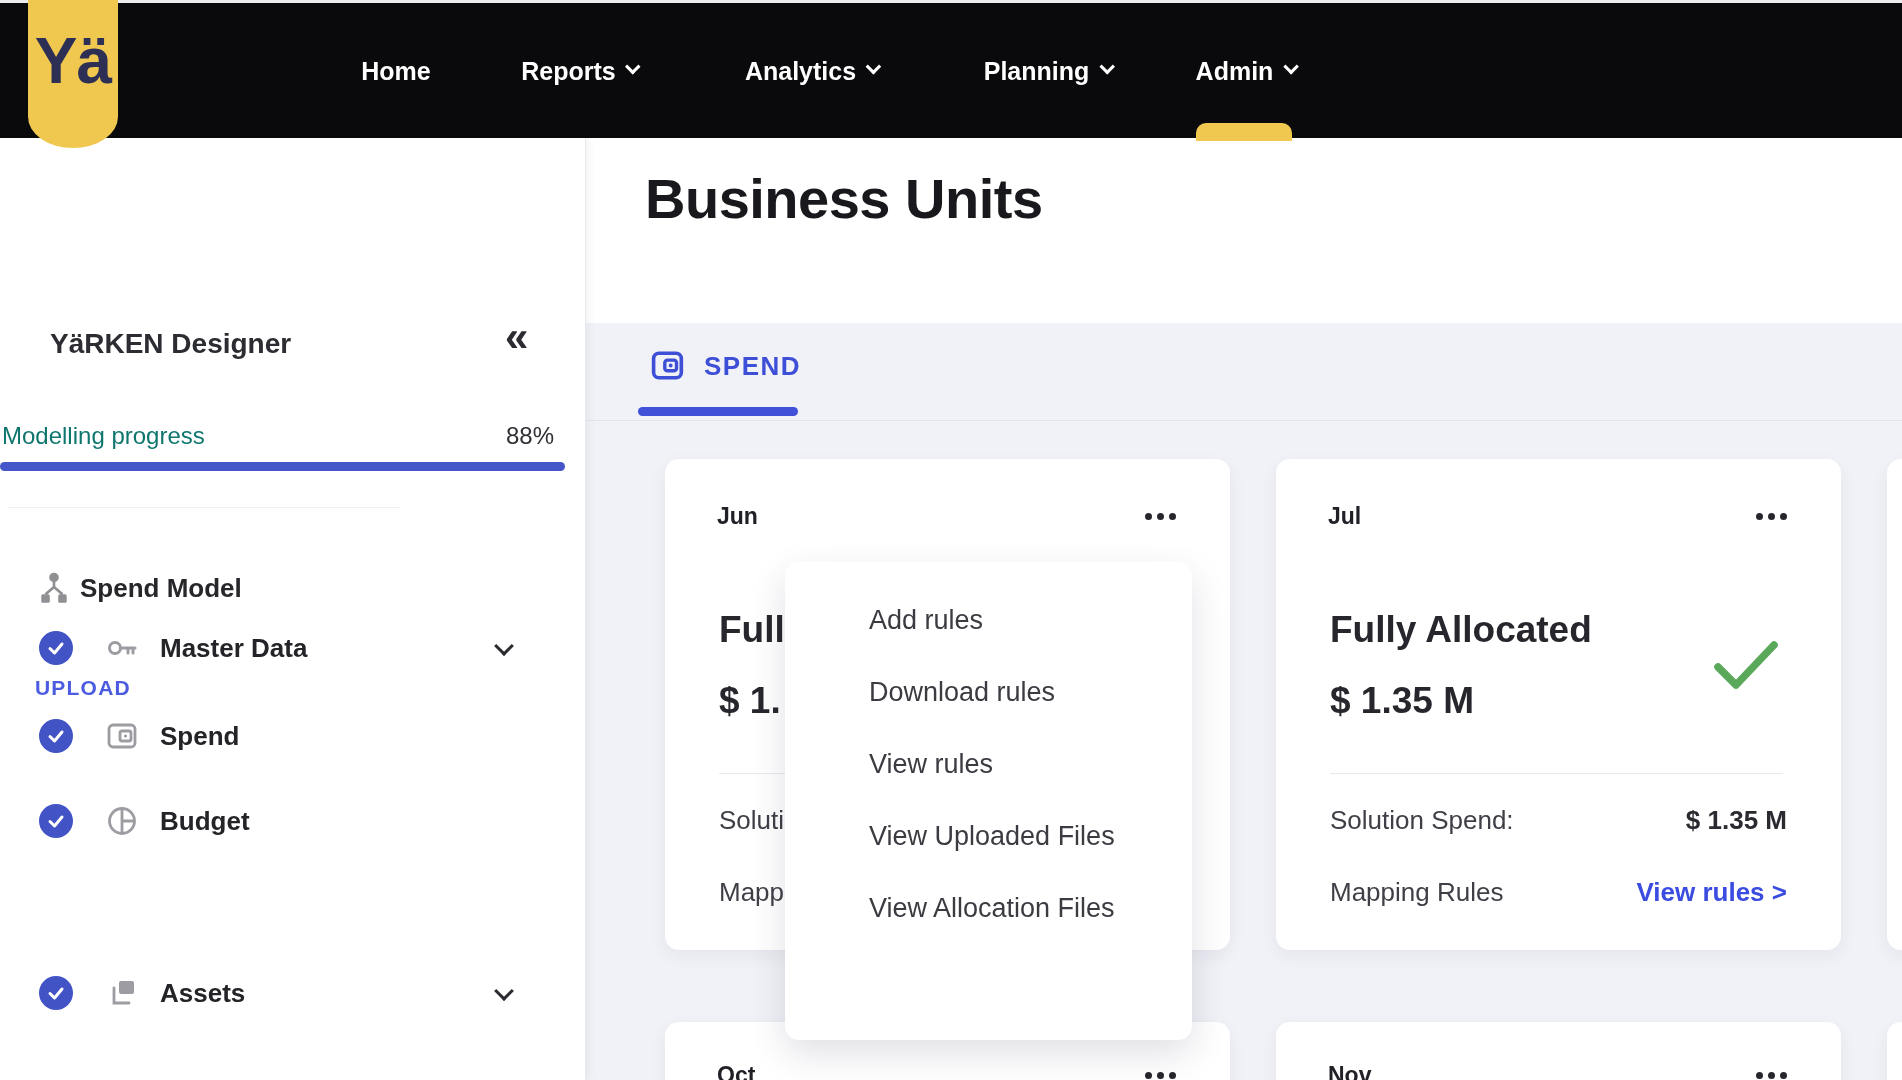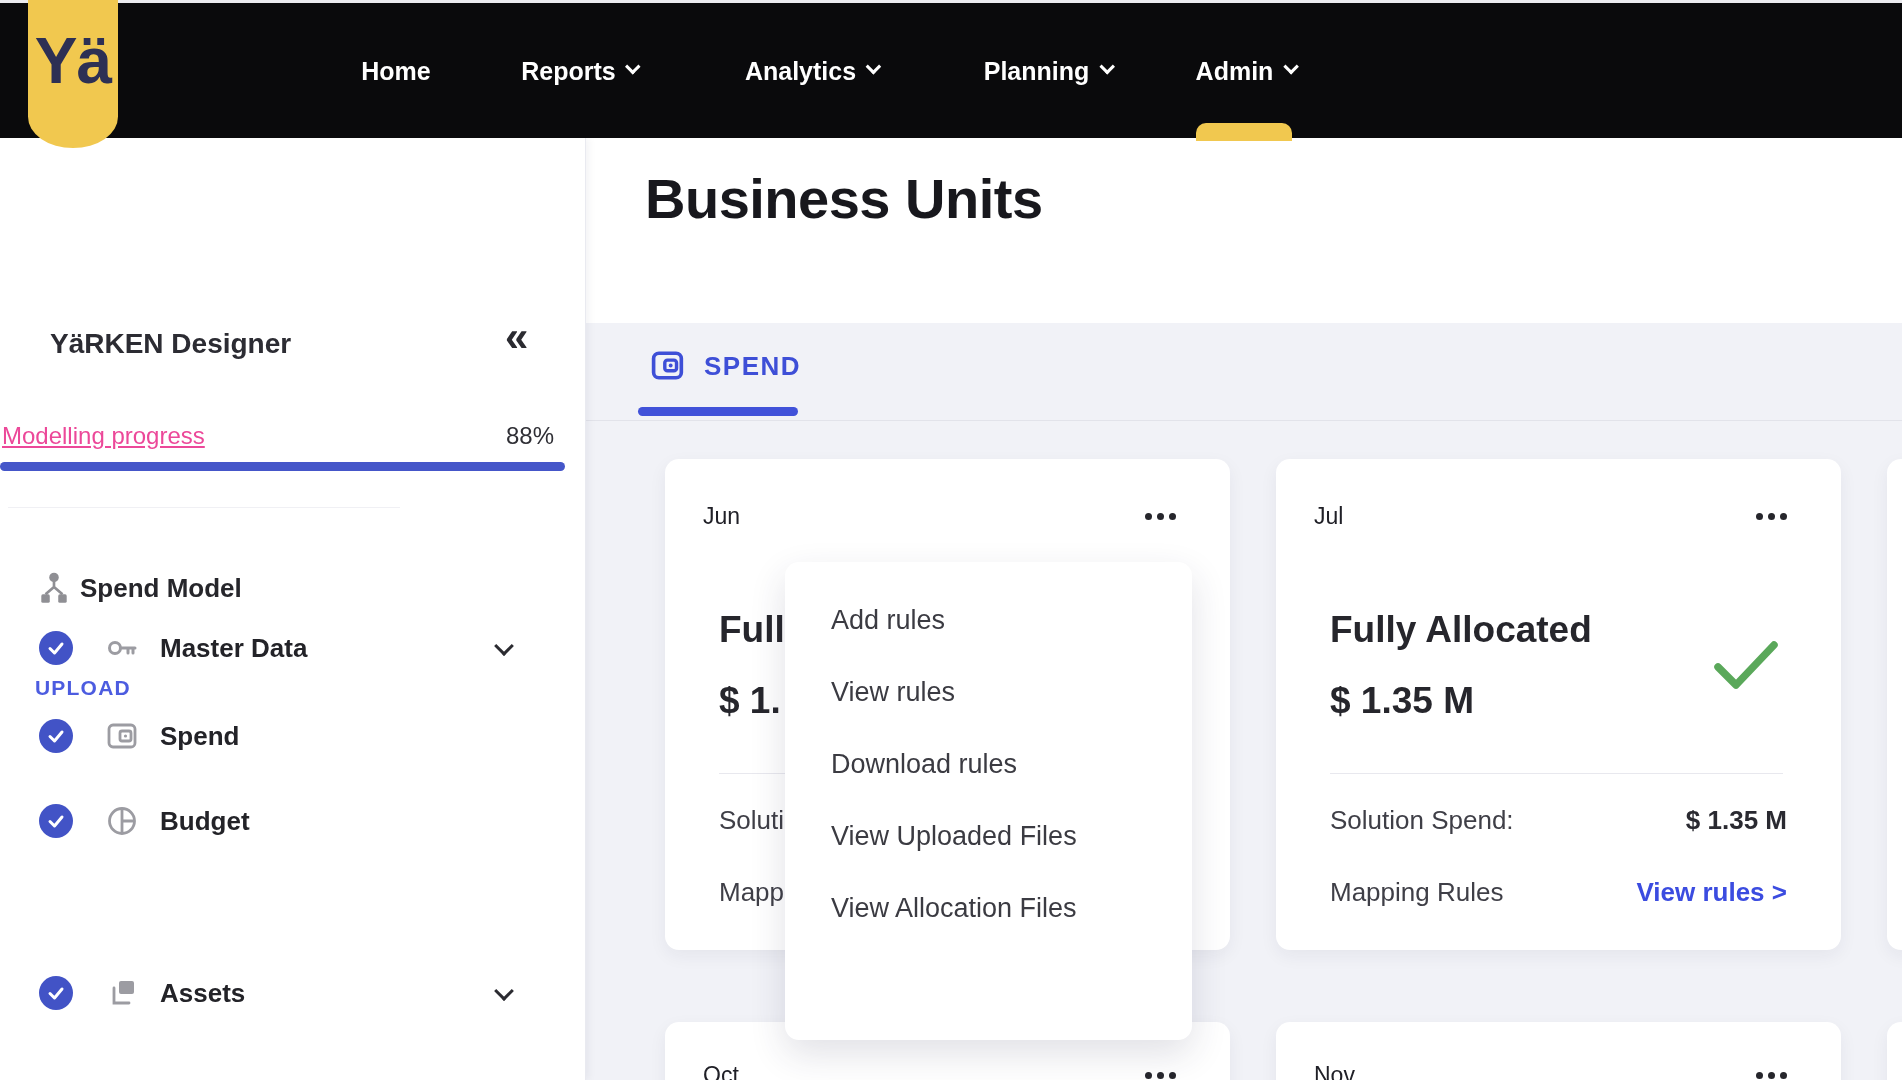--- a/index.html
+++ b/index.html
@@ -23,21 +23,21 @@
     background:#f1c84f; border-radius:10px 10px 0 0; z-index:21; }
 
   
   .sidebar { position:absolute; left:0; top:138px; width:586px; height:942px;
     background:#ffffff; z-index:10; box-shadow:3px 0 8px rgba(20,20,50,0.05);
     border-right:1px solid #e9eaf0; }
   .sb-title { position:absolute; left:50px; top:190px; font-size:28px;
     font-weight:700; color:#2c2c33; }
   .sb-collapse { position:absolute; left:505px; top:178px; font-size:42px;
     font-weight:700; color:#2b2b31; line-height:1; cursor:pointer; }
-  .sb-progress-label { position:absolute; left:2px; top:284px; font-size:24px; color:#ec4899;text-decoration:underline; }
+  .sb-progress-label { position:absolute; left:2px; top:284px; font-size:24px; color:#0f766e; }
   .sb-progress-pct { position:absolute; right:148px; top:284px; font-size:24px; color:#2f2f35; }
   .sb-bar { position:absolute; left:0; top:324px; width:565px; height:9px;
     border-radius:5px; background:#4556c9; }
   .sb-divider { position:absolute; left:8px; top:369px; width:392px; height:1px; background:#f0f0f4; }
   .sb-spendmodel { position:absolute; left:36px; top:432px; display:flex;
     align-items:center; gap:8px; cursor:pointer; }
   .sb-spendmodel .lbl { font-size:26px; font-weight:700; color:#26262b; }
   .sb-upload { position:absolute; left:35px; top:538px; font-size:21px;
     font-weight:700; letter-spacing:1.2px; color:#4c5ce0; }
   .sb-row { position:absolute; left:0; width:586px; height:60px; cursor:pointer; }
@@ -59,22 +59,22 @@
     height:1px; background:#e2e3ea; z-index:6; }
   .tab-spend { position:absolute; left:650px; top:350px; display:flex;
     align-items:center; gap:18px; cursor:pointer; z-index:7; }
   .tab-spend .lbl { font-size:26px; font-weight:700; letter-spacing:1.5px; color:#3e4fd7; }
   .tab-underline { position:absolute; left:638px; top:407px; width:160px; height:9px;
     border-radius:5px; background:#4152d9; z-index:7; }
 
   
   .card { position:absolute; width:565px; height:491px; background:#ffffff;
     border-radius:14px; box-shadow:0 6px 18px rgba(30,30,70,0.06); z-index:3; }
-  .card .month { position:absolute; left:38px; top:44px; font-size:23px;
-    font-weight:400; color:#202027; }
+  .card .month { position:absolute; left:52px; top:44px; font-size:23px;
+    font-weight:700; color:#202027; }
   .card .dots { position:absolute; right:54px; top:54px; display:flex; gap:5px; cursor:pointer; }
   .card .dots i { width:7px; height:7px; border-radius:50%; background:#26262c; display:block; } 
   .card .status-line { position:absolute; left:54px; top:150px; font-size:37px;
     font-weight:700; color:#26262c; }
   .card .amount-line { position:absolute; left:54px; top:221px; font-size:37px;
     font-weight:700; color:#26262c; }
   .card .check { position:absolute; left:437px; top:180px; }
   .card .divider { position:absolute; left:54px; right:58px; top:314px;
     height:1px; background:#e8e8ee; }
   .card .meta { position:absolute; left:54px; right:54px; display:flex;
@@ -88,21 +88,21 @@
   #card-jul { left:1276px; top:459px; }
   #card-sliver-1 { left:1887px; top:459px; }
   #card-oct { left:665px; top:1022px; }
   #card-nov { left:1276px; top:1022px; }
   #card-sliver-2 { left:1887px; top:1022px; }
 
   
   .ctx-menu { position:absolute; left:785px; top:562px; width:407px; height:478px;
     background:#ffffff; border-radius:14px; z-index:50; padding-top:22px;
     box-shadow:0 14px 36px rgba(40,40,80,0.14); }
-  .ctx-item { height:72px; display:flex; align-items:center; padding-left:46px;
+  .ctx-item { height:72px; display:flex; align-items:center; padding-left:84px;
     font-size:27px; color:#3b3b42; cursor:pointer; }
 </style>
 </head>
 <body>
 
 <div class="topbar">
   <div class="nav-item" style="left:396px;">
     <span>Home</span>
   </div>
   <div class="nav-item" style="left:580px;">
@@ -279,17 +279,17 @@
       <i></i>
       <i></i>
       <i></i>
     </div>
 </div>
 
 <div class="card" id="card-sliver-2"></div>
 
 <div class="ctx-menu">
   <div class="ctx-item">Add rules</div>
+  <div class="ctx-item">Download rules</div>
   <div class="ctx-item">View rules</div>
-  <div class="ctx-item">Download rules</div>
   <div class="ctx-item">View Uploaded Files</div>
   <div class="ctx-item">View Allocation Files</div>
 </div>
 
 </body></html>

